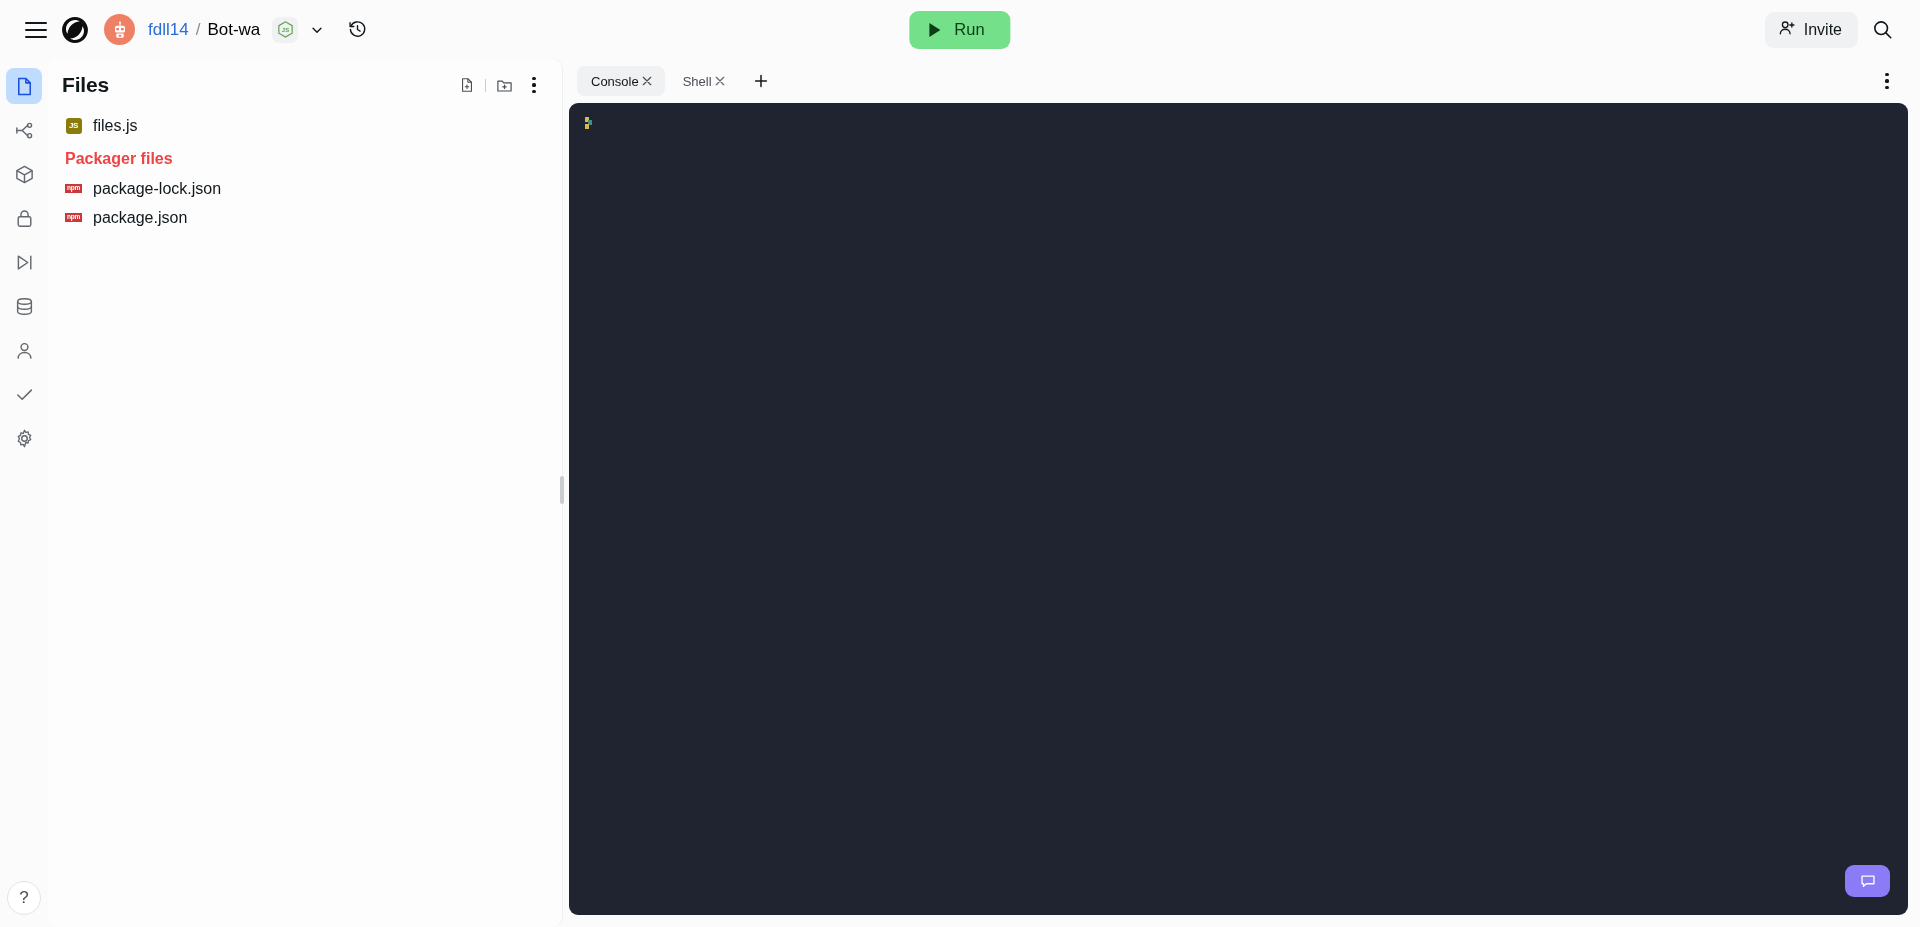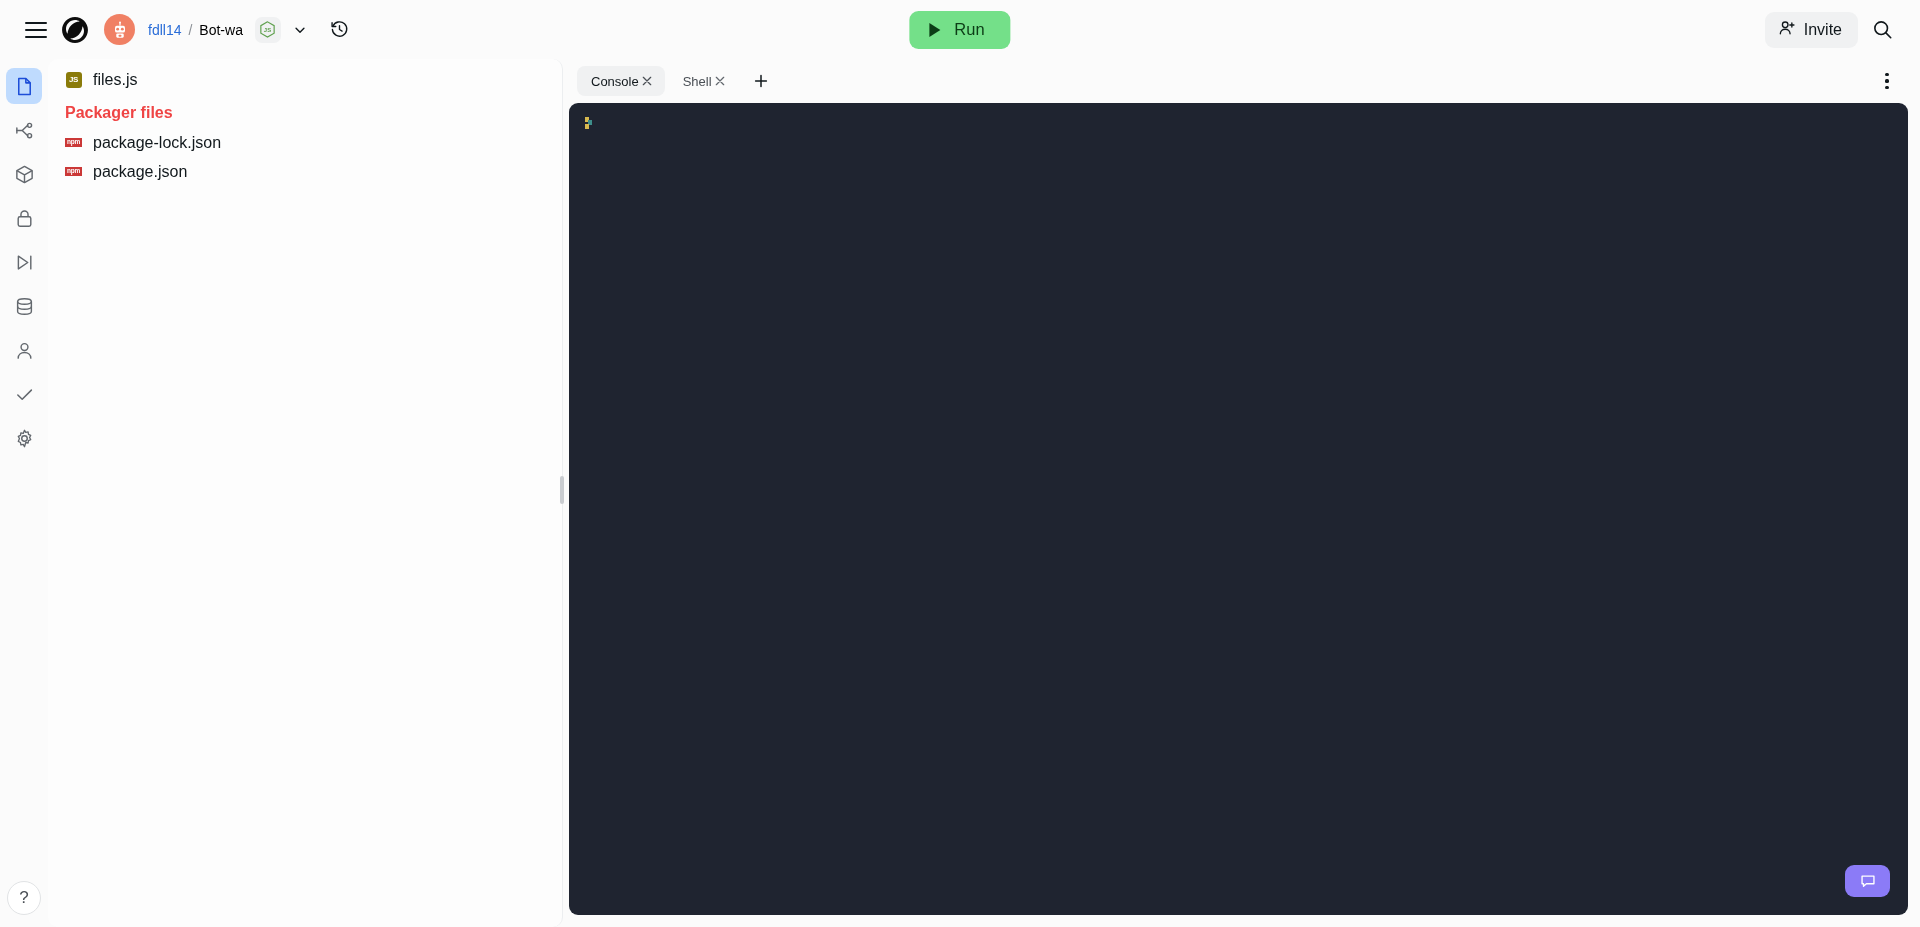--- a/index.html
+++ b/index.html
@@ -52,21 +52,21 @@
   .avatar {
     width: 31px; height: 31px; border-radius: 50%;
     background: #f08064;
     display: flex; align-items: center; justify-content: center;
     overflow: hidden;
     flex-shrink: 0;
   }
 
   .breadcrumb {
     display: flex; align-items: center;
-    font-size: 14px;
+    font-size: 17px;
     margin-left: 13px;
     gap: 7px;
     white-space: nowrap;
   }
   .bc-owner { color: #2a6dd8; cursor: pointer; font-weight: 400; }
   .bc-sep { color: #8b9096; }
   .bc-name { color: #000000; font-weight: 400; }
 
   .lang-badge {
     width: 26px; height: 26px;
@@ -528,20 +528,50 @@
         </svg>
       </div>
 
       <div class="rail-bottom">
         <div class="help-btn">?</div>
       </div>
     </div>
 
     <div class="files-panel">
 
+      <div class="files-head">
+        <div class="files-title">Files</div>
+        <div class="files-actions">
+
+          <div class="fa-btn">
+            <svg width="16" height="16" viewBox="0 0 18 18">
+              <path d="M4 1.9h6l4 4v10.2H4z" fill="none" stroke="#4a4f55" stroke-width="1.25" stroke-linejoin="round"></path>
+              <path d="M10 1.9v4h4" fill="none" stroke="#4a4f55" stroke-width="1.25" stroke-linejoin="round"></path>
+              <path d="M9 9v4M7 11h4" stroke="#4a4f55" stroke-width="1.25" stroke-linecap="round"></path>
+            </svg>
+          </div>
+
+          <div class="fa-sep"></div>
+
+          <div class="fa-btn">
+            <svg width="17" height="17" viewBox="0 0 18 18">
+              <path d="M2 4.4h4.6l1.5 1.8H16v8.6H2z" fill="none" stroke="#4a4f55" stroke-width="1.25" stroke-linejoin="round"></path>
+              <path d="M9 8.6v3.6M7.2 10.4h3.6" stroke="#4a4f55" stroke-width="1.25" stroke-linecap="round"></path>
+            </svg>
+          </div>
+
+          <div class="fa-btn">
+            <div class="dots-v">
+                <i></i>
+                <i></i>
+                <i></i>
+              </div>
+          </div>
+        </div>
+      </div>
 
       <div class="file-list">
 
         <div class="file-row">
           <span class="ft-icon">
             <span class="js-icon">JS</span>
           </span>
           <span>files.js</span>
         </div>
 

